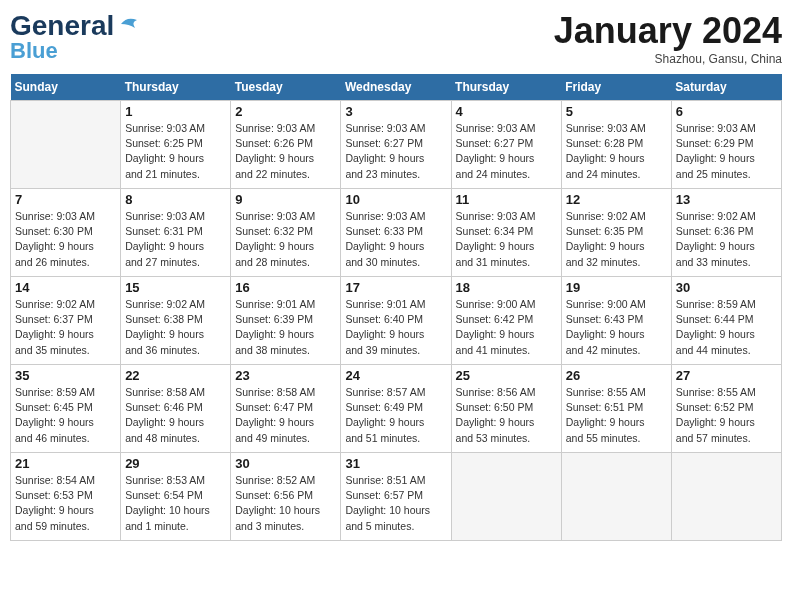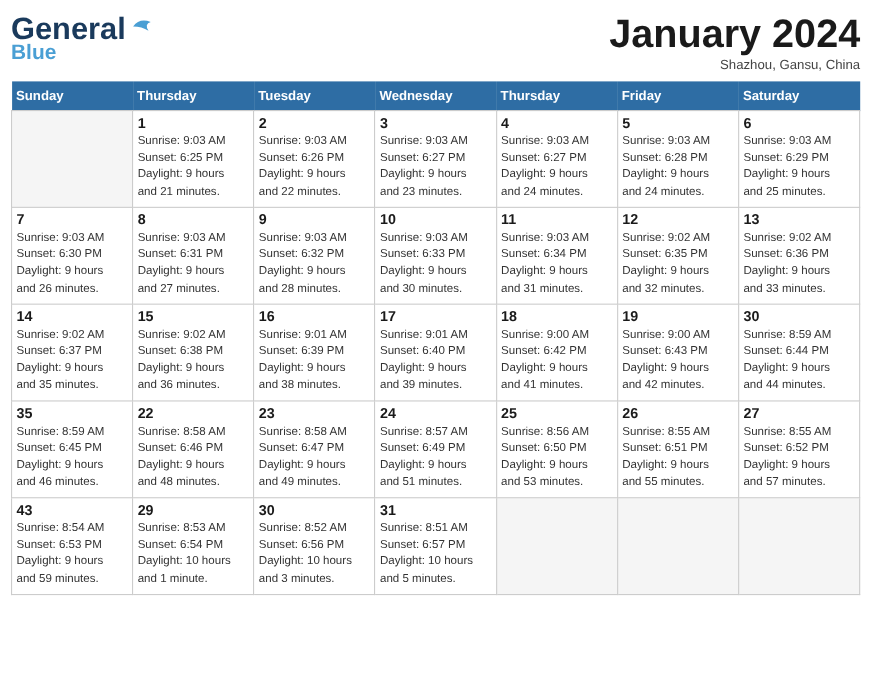--- a/index.html
+++ b/index.html
@@ -79,21 +79,21 @@
 <body>
 
 <div class="header">
   <div class="logo">
     <div class="logo-row">
       <span style="font-size:28px;font-weight:bold;color:#1a3a5c;">General</span>
       <svg width="28" height="20" viewBox="0 0 28 20" style="margin-left:3px;margin-top:-4px;">
         <path d="M4 10 Q10 2 20 6 Q14 8 18 14 Q12 10 4 10Z" fill="#4a9fd4"></path>
       </svg>
     </div>
-    <span style="font-size:19px;font-weight:bold;color:#4a9fd4;margin-top:-4px;">Blue</span>
+    <span style="font-size:22px;font-weight:bold;color:#4a9fd4;margin-top:-4px;">Blue</span>
   </div>
   <div class="title-section">
     <h1>January 2024</h1>
     <h2>Shazhou, Gansu, China</h2>
   </div>
 </div>
 
 <table class="calendar">
   <thead>
     <tr>
@@ -219,21 +219,21 @@
           <span class="day-num">26</span>
           <div class="day-info">Sunrise: 8:55 AM<br>Sunset: 6:51 PM<br>Daylight: 9 hours<br>and 55 minutes.</div>
         </td>
         <td>
           <span class="day-num">27</span>
           <div class="day-info">Sunrise: 8:55 AM<br>Sunset: 6:52 PM<br>Daylight: 9 hours<br>and 57 minutes.</div>
         </td>
       </tr>
       <tr>
         <td>
-          <span class="day-num">43</span>
+          <span class="day-num">21</span>
           <div class="day-info">Sunrise: 8:54 AM<br>Sunset: 6:53 PM<br>Daylight: 9 hours<br>and 59 minutes.</div>
         </td>
         <td>
           <span class="day-num">29</span>
           <div class="day-info">Sunrise: 8:53 AM<br>Sunset: 6:54 PM<br>Daylight: 10 hours<br>and 1 minute.</div>
         </td>
         <td>
           <span class="day-num">30</span>
           <div class="day-info">Sunrise: 8:52 AM<br>Sunset: 6:56 PM<br>Daylight: 10 hours<br>and 3 minutes.</div>
         </td>

